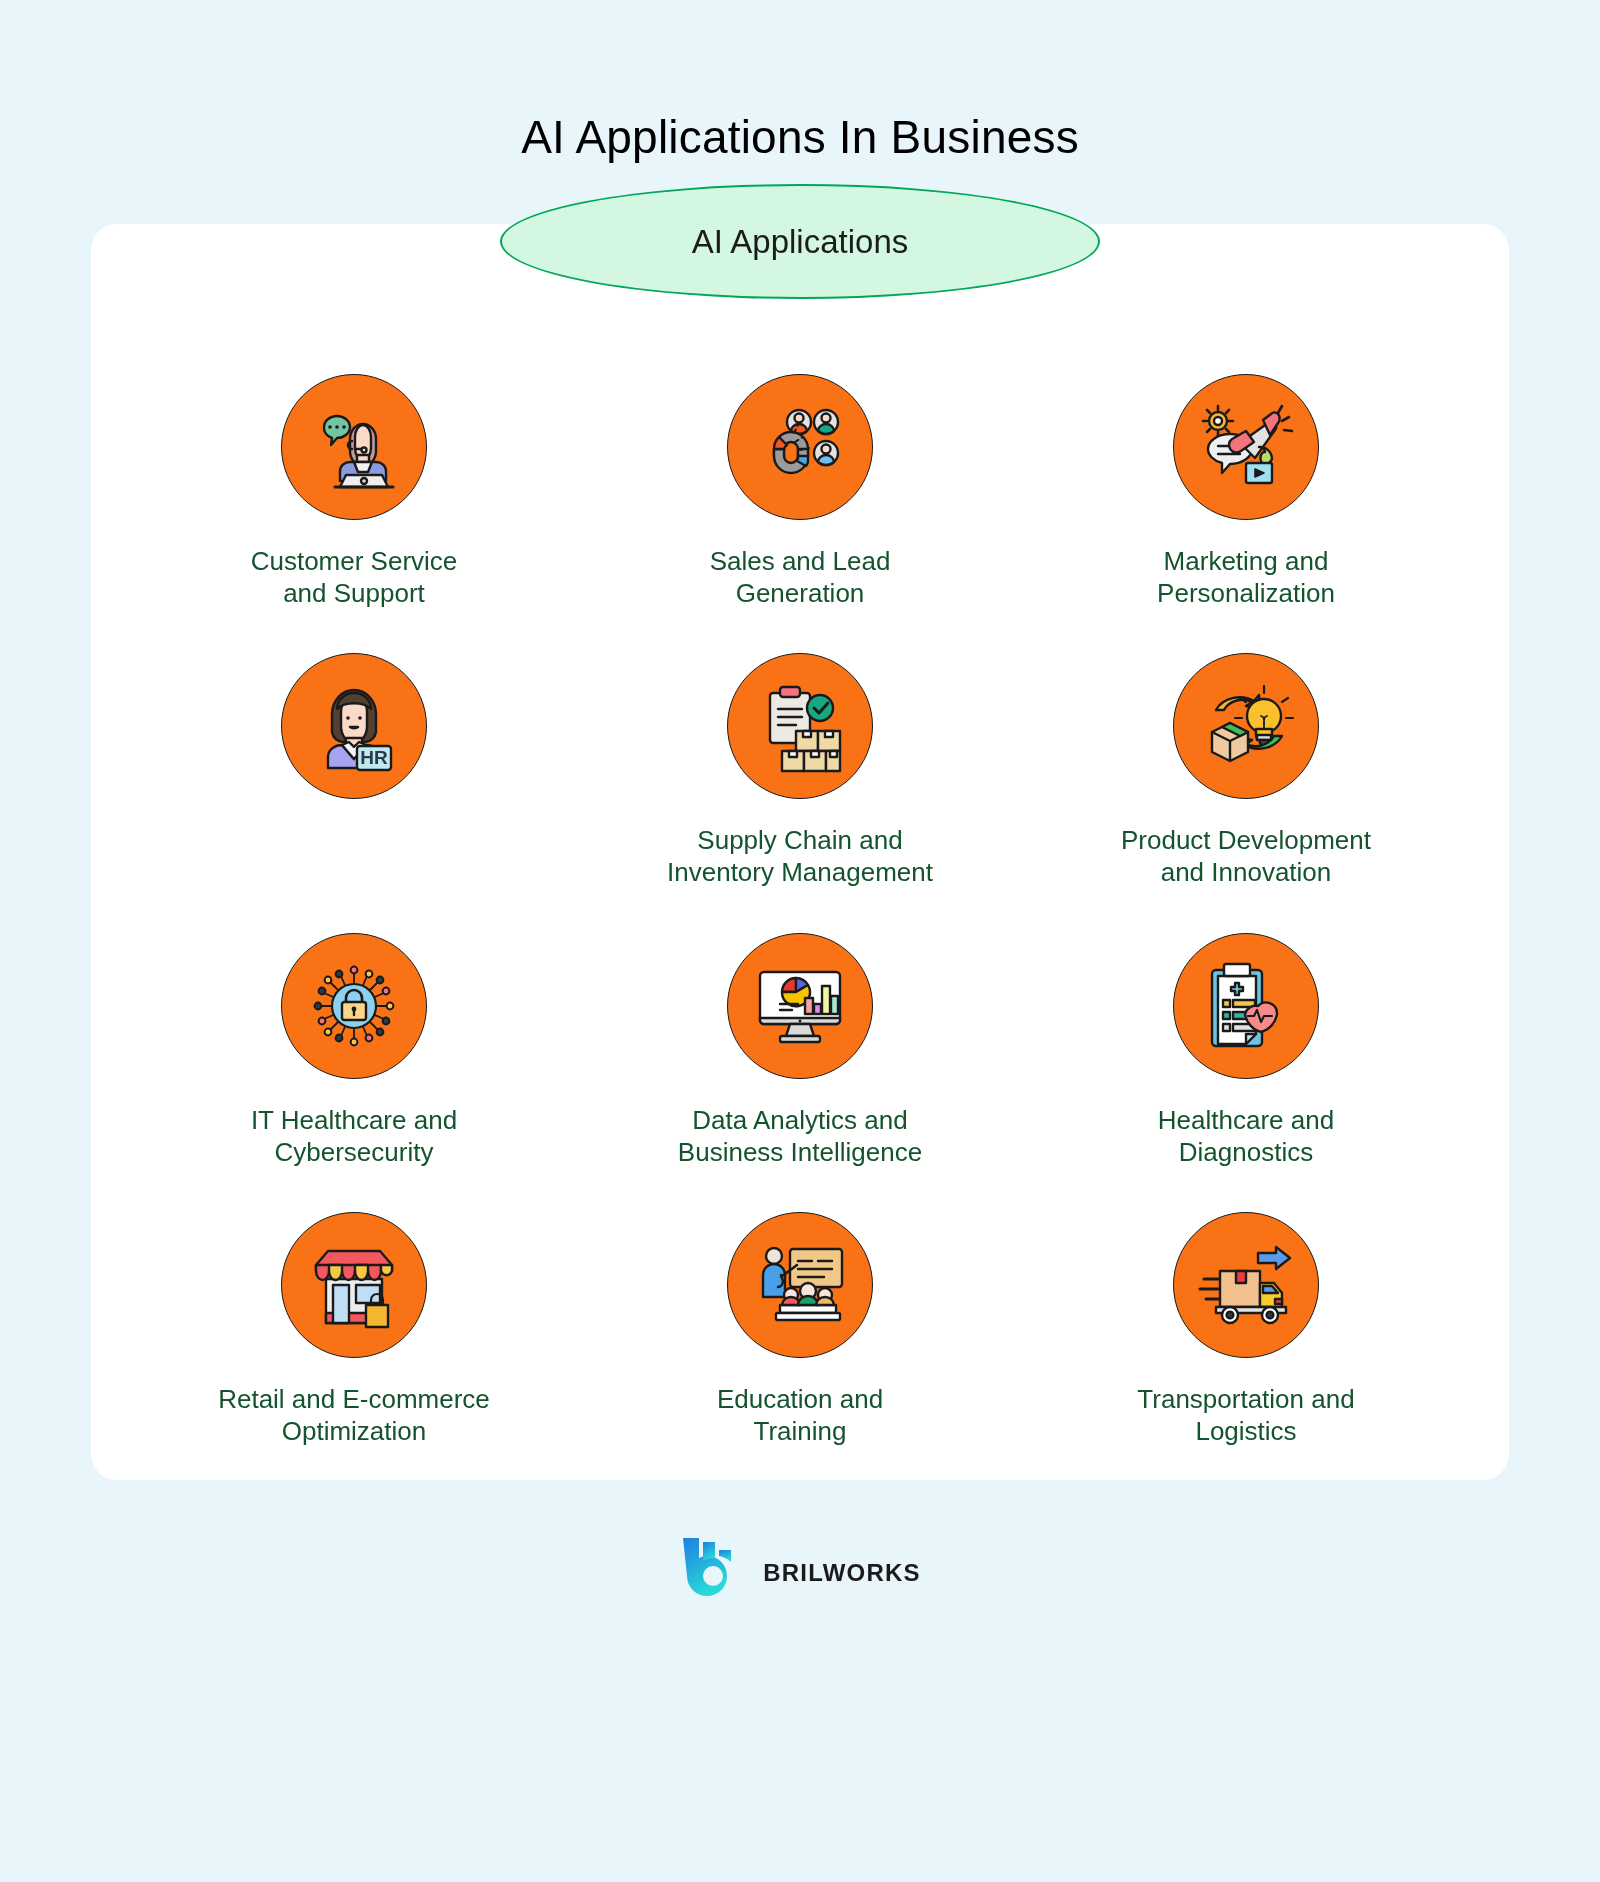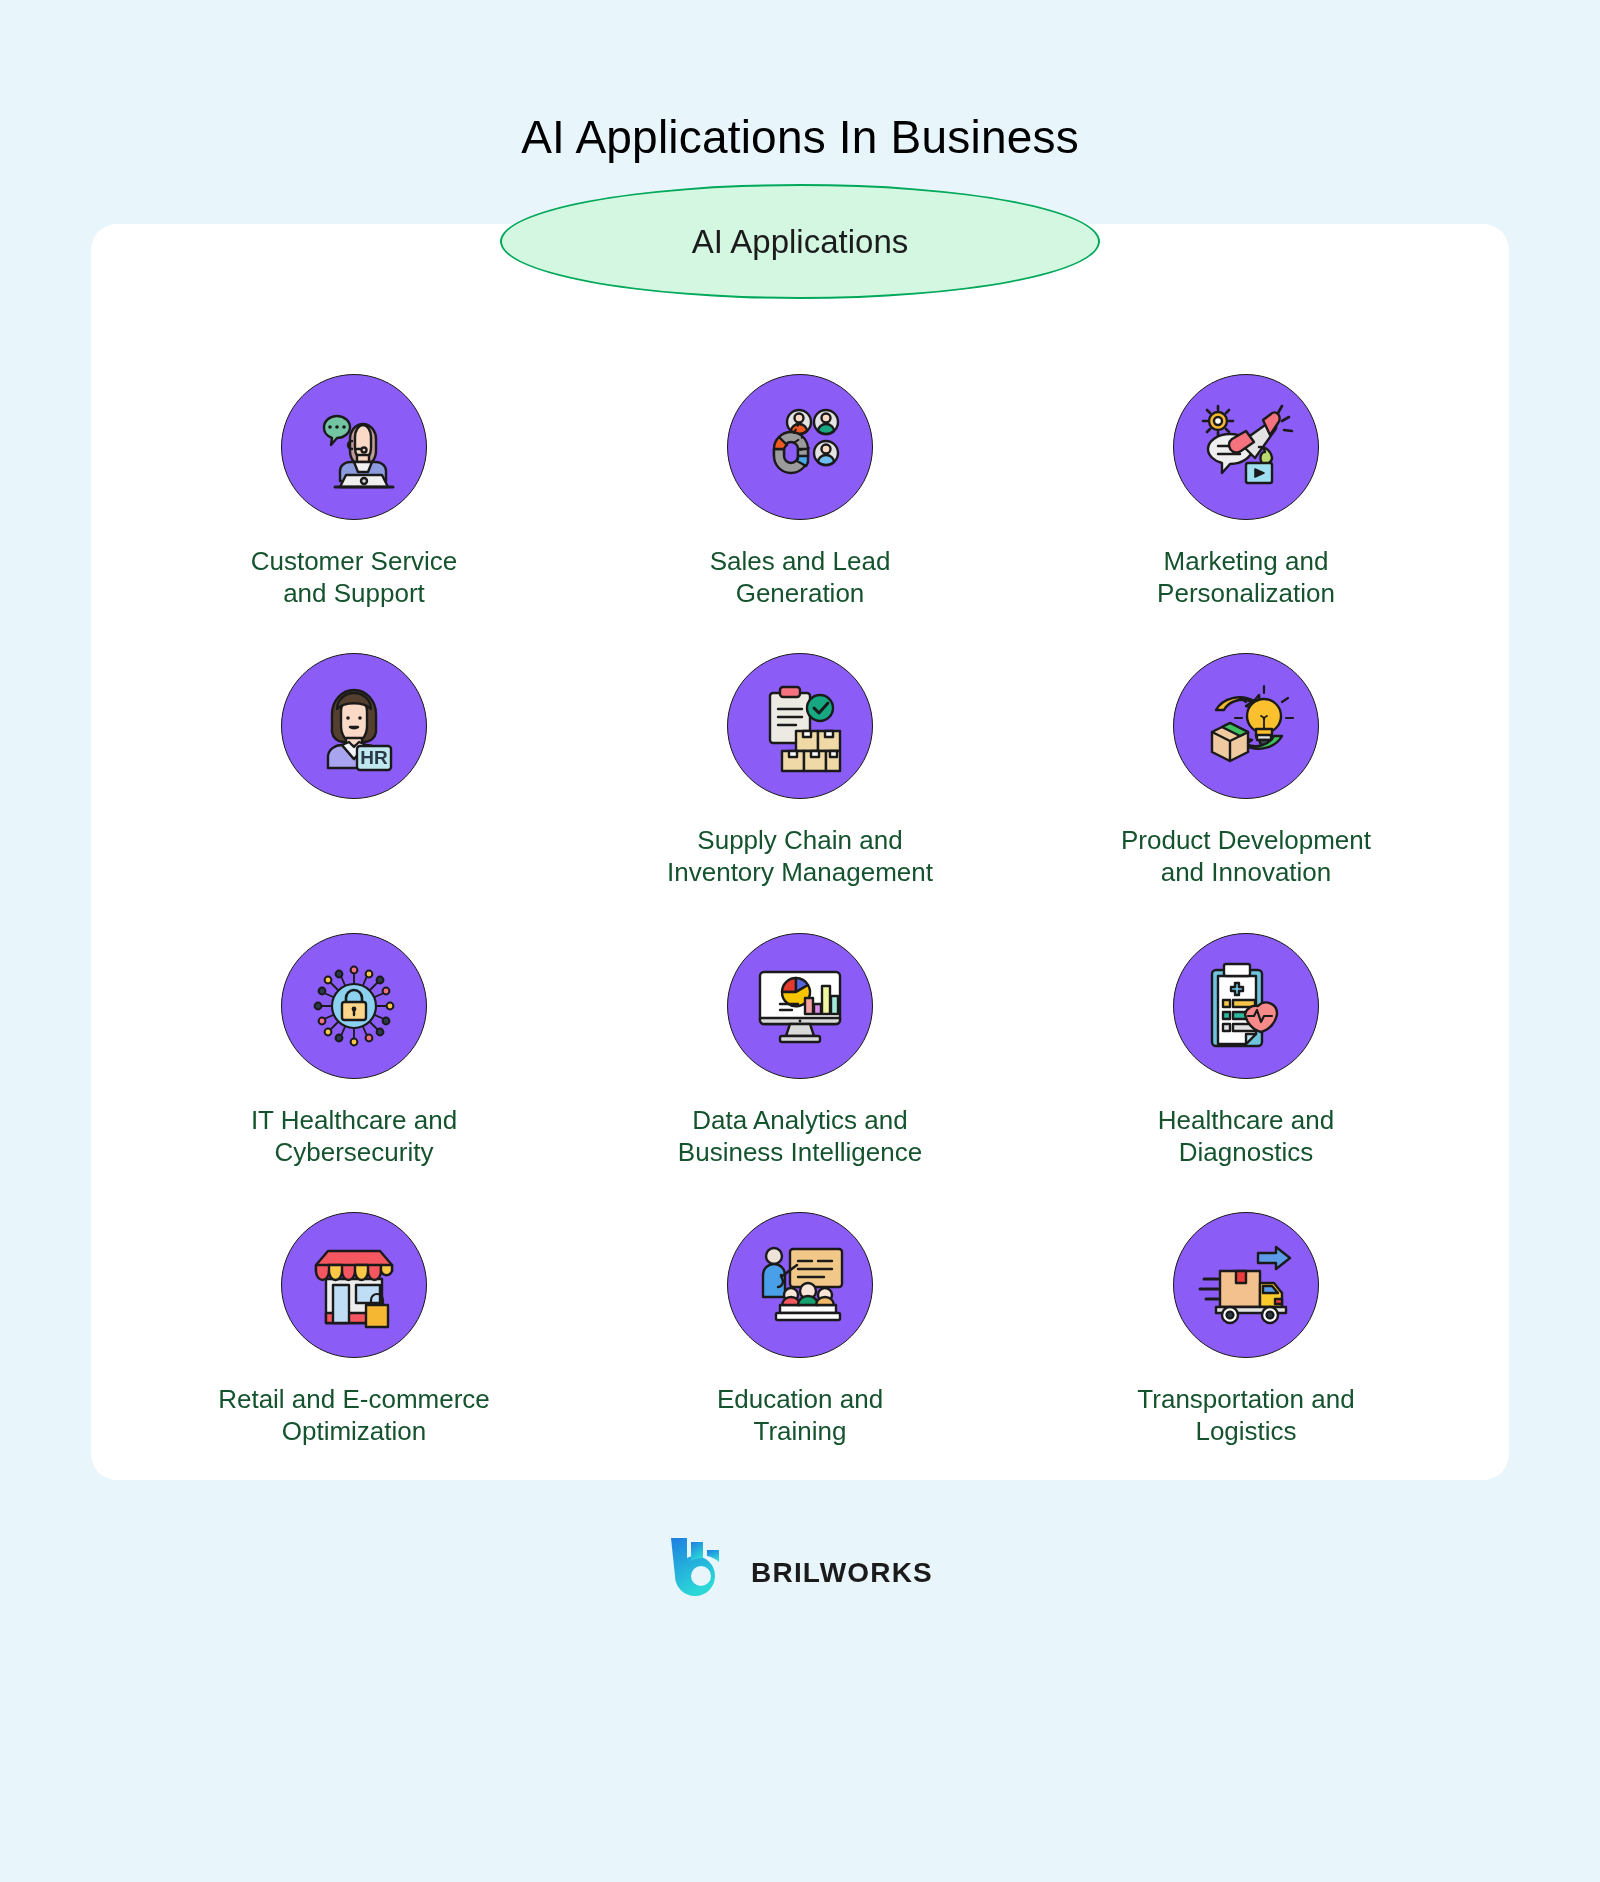--- a/index.html
+++ b/index.html
@@ -63,21 +63,21 @@
   .cell {
     display: flex;
     flex-direction: column;
     align-items: center;
   }
   .icon-circle {
     width: 146px;
     height: 146px;
     border-radius: 50%;
     border: 1.8px solid #1A1A1A;
-    background: #8b5cf6;
+    background: #f97316;
     display: flex;
     align-items: center;
     justify-content: center;
   }
   .icon-circle svg { display: block; }
   .cell-label {
     margin-top: 26px;
     font-size: 26px;
     line-height: 1.22;
     color: #14532d;
@@ -85,21 +85,21 @@
     max-width: 330px;
     white-space: pre-line;
   }
   .footer {
     margin-top: 56px;
     display: flex;
     align-items: center;
     gap: 22px;
   }
   .brand-name {
-    font-size: 28px;
+    font-size: 24px;
     font-weight: 700;
     letter-spacing: 1.2px;
     color: #1B1B1B;
   }
 </style>
 </head>
 <body>
 
 <div class="page">
 

